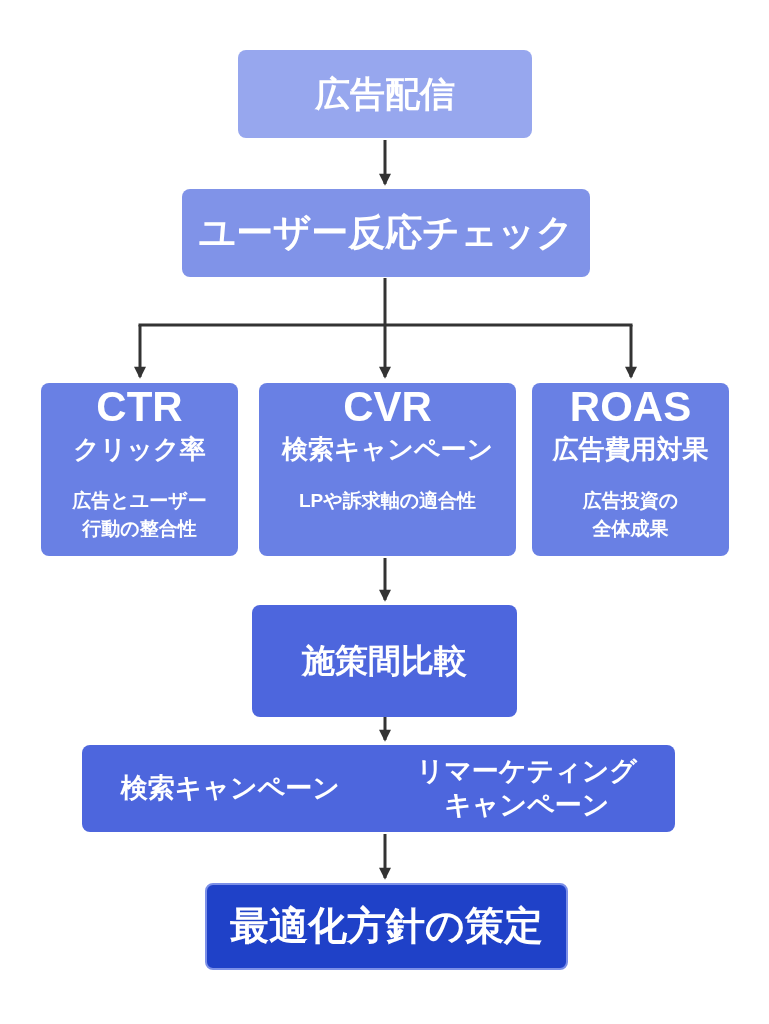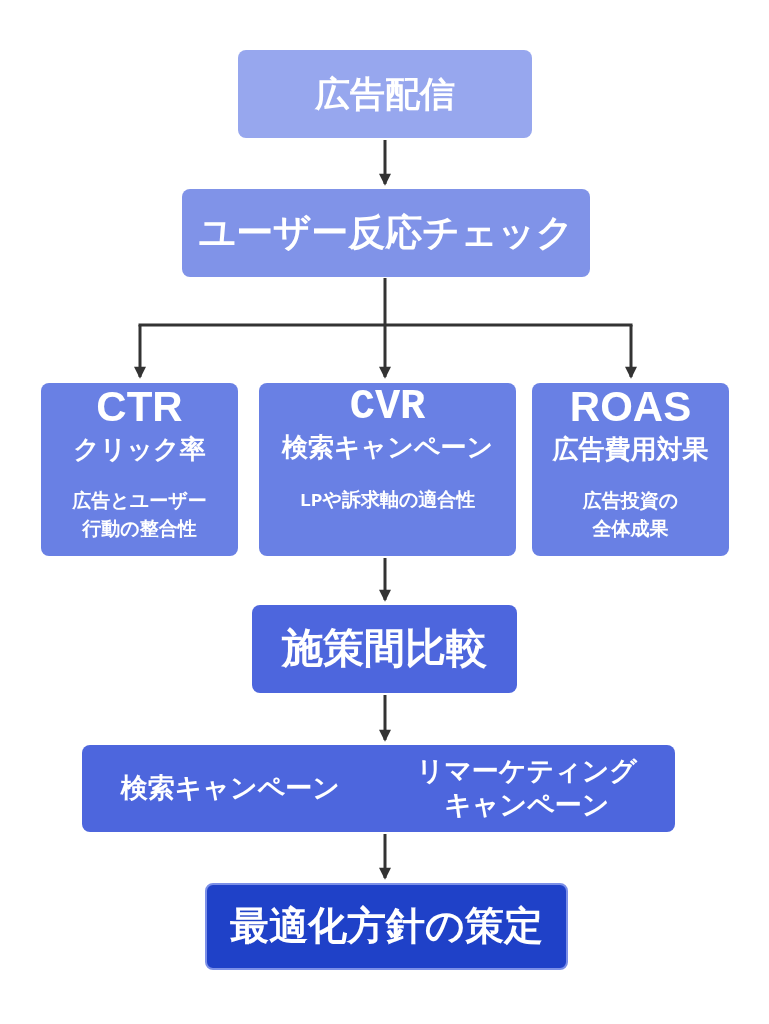--- a/index.html
+++ b/index.html
@@ -57,30 +57,30 @@
     font-size: 37px;
   }
   .branch {
     top: 383px; height: 173px;
     background: var(--node-level3, #6980e4);
     flex-direction: column;
     justify-content: flex-start;
     padding-top: 0;
   }
   .n-ctr  { left: 41px;  width: 197px; }
-  .n-cvr  { left: 259px; width: 257px; font-family: Liberation Mono, monospace; }
+  .n-cvr  { left: 259px; width: 257px; }
   .n-roas { left: 532px; width: 197px; }
   .b-title { font-size: 42px; line-height: 1.15; }
   .b-sub   { font-size: 26px; margin-top: 2px; }
   .b-desc  { font-size: 19px; margin-top: 21px; line-height: 1.5; }
 
   .n-comparison {
-    left: 252px; top: 605px; width: 265px; height: 88px;
+    left: 252px; top: 605px; width: 265px; height: 112px;
     background: var(--node-level4, #4d66dd);
-    font-size: 41px;
+    font-size: 33px;
   }
   .n-campaigns {
     left: 82px; top: 745px; width: 593px; height: 87px;
     background: var(--node-level4, #4d66dd);
     justify-content: space-between;
     font-size: 27px;
   }
   .camp-half {
     flex: 1 1 50%;
     display: flex;

